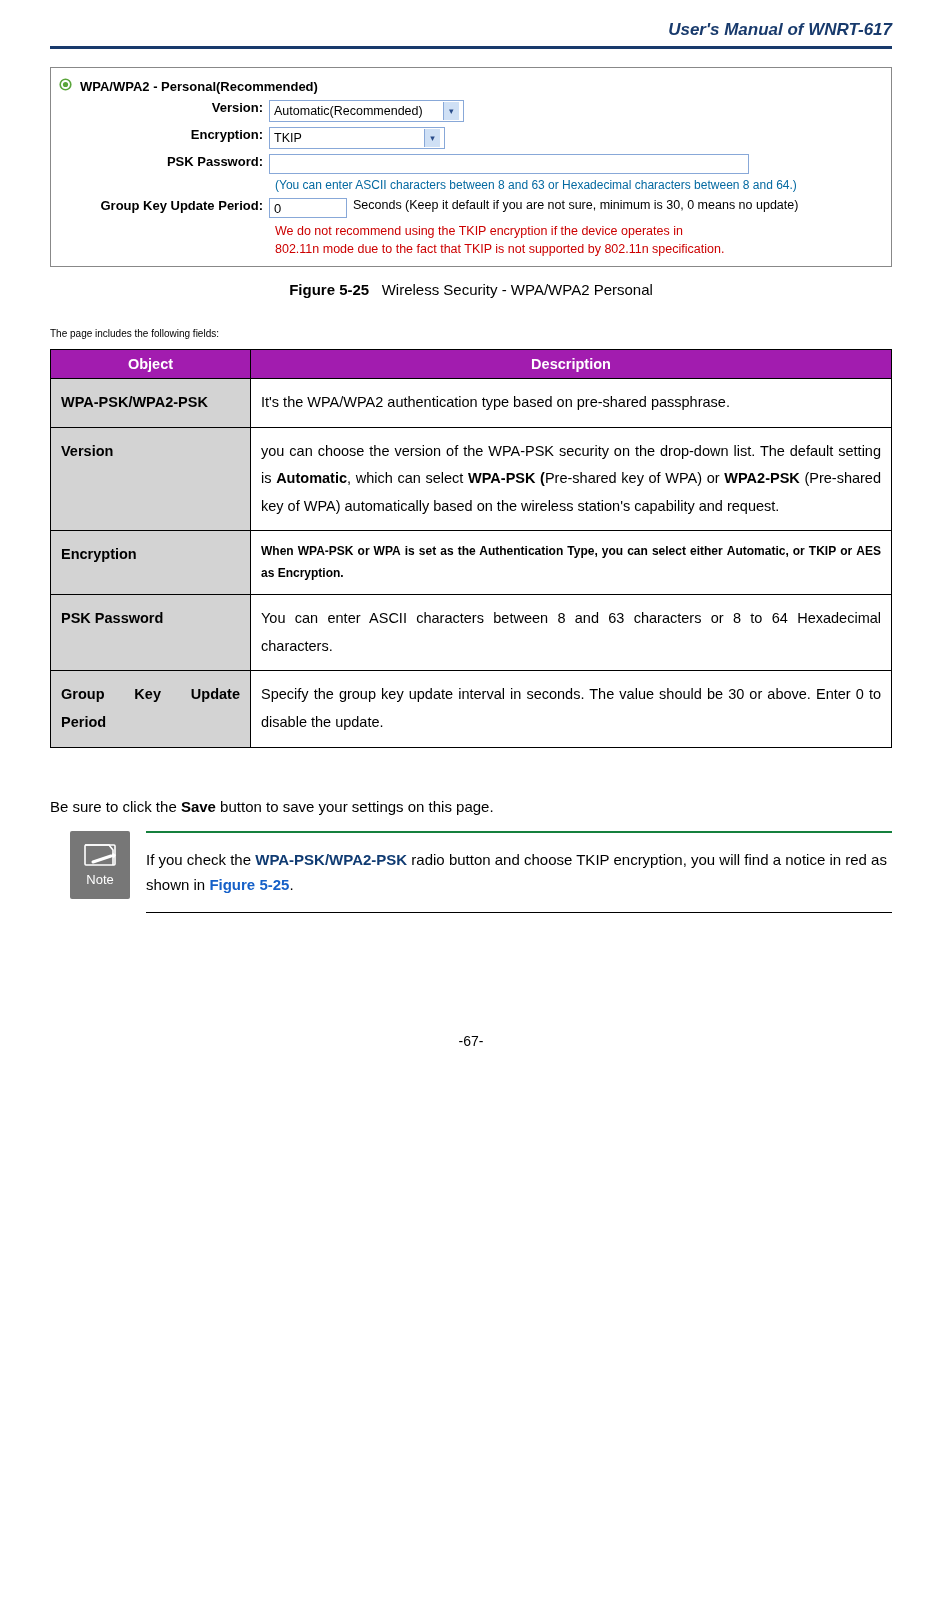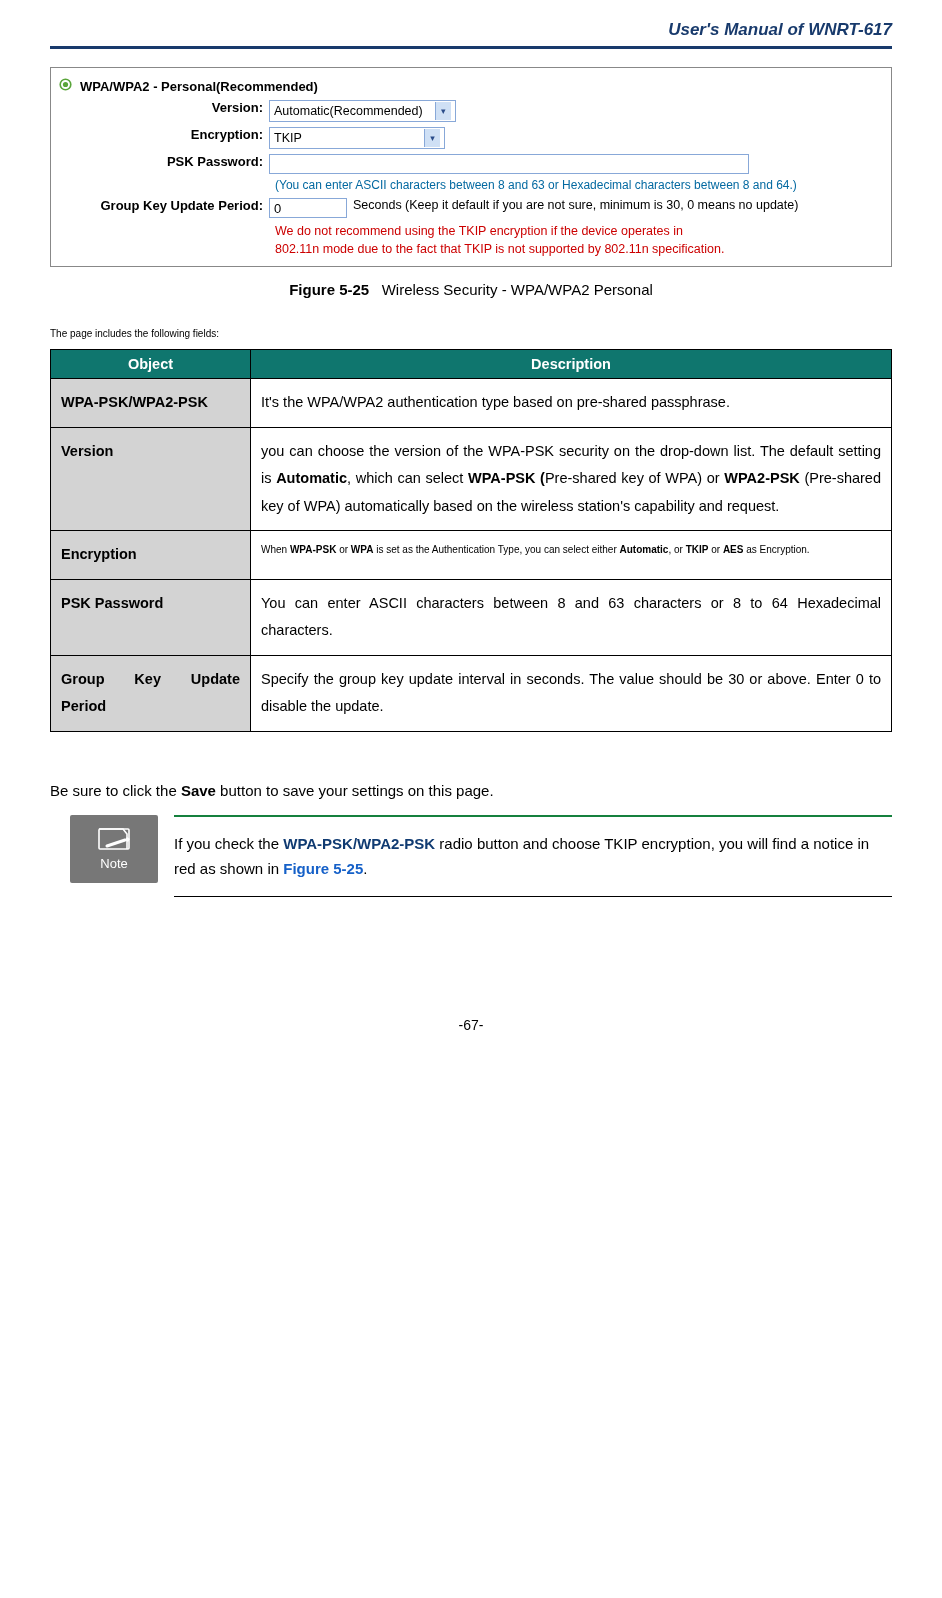--- a/index.html
+++ b/index.html
@@ -59,21 +59,21 @@
     font-size: 13px;
   }
   .sel {
     border: 1px solid #88a8d8;
     background: #fff;
     font-size: 12.5px;
     padding: 1px 4px;
     height: 22px;
     display: inline-flex;
     align-items: center;
-    gap: 12px;
+    gap: 20px;
   }
   .sel-arrow {
     background: #cfe0f5;
     border-left: 1px solid #88a8d8;
     width: 16px;
     height: 18px;
     display: inline-flex;
     align-items: center;
     justify-content: center;
     font-size: 9px;
@@ -109,21 +109,21 @@
     font-size: 15px;
   }
   .figure-caption .fignum { font-weight: bold; }
   .intro-line { margin: 18px 0 10px 0; font-size: 10px; }
   table.desc-table {
     border-collapse: collapse;
     width: 100%;
     font-size: 14.5px;
   }
   table.desc-table th {
-    background: #0f766e;
+    background: #a21caf;
     color: #fff;
     font-weight: bold;
     border: 1px solid #000;
     padding: 6px 8px;
     text-align: center;
   }
   table.desc-table td {
     border: 1px solid #000;
     padding: 10px 10px;
     vertical-align: top;
@@ -140,21 +140,21 @@
     justify-content: space-between;
   }
   .post-note { margin: 50px 0 16px 0; font-size: 15px; }
   .note-block {
     display: flex;
     align-items: flex-start;
     gap: 16px;
     margin-left: 20px;
   }
   .note-icon {
-    width: 88px;
+    width: 60px;
     height: 68px;
     background: #777;
     display: flex;
     flex-direction: column;
     align-items: center;
     justify-content: center;
     color: #fff;
     flex-shrink: 0;
     border-radius: 2px;
   }
@@ -246,21 +246,21 @@
       <tr>
         <td class="obj">WPA-PSK/WPA2-PSK</td>
         <td>It's the WPA/WPA2 authentication type based on pre-shared passphrase.</td>
       </tr>
       <tr>
         <td class="obj">Version</td>
         <td>you can choose the version of the WPA-PSK security on the drop-down list. The default setting is <b>Automatic</b>, which can select <b>WPA-PSK (</b>Pre-shared key of WPA) or <b>WPA2-PSK</b> (Pre-shared key of WPA) automatically based on the wireless station's capability and request.</td>
       </tr>
       <tr>
         <td class="obj">Encryption</td>
-        <td style="line-height:1.8; font-size:10px;">When <b>WPA-PSK</b> or <b>WPA</b> is set as the Authentication Type, you can select either <b>Automatic</b>, or <b>TKIP</b> or <b>AES</b> as Encryption.</td>
+        <td style="line-height:1.8; font-size:12px;font-weight:bold;">When <b>WPA-PSK</b> or <b>WPA</b> is set as the Authentication Type, you can select either <b>Automatic</b>, or <b>TKIP</b> or <b>AES</b> as Encryption.</td>
       </tr>
       <tr>
         <td class="obj">PSK Password</td>
         <td>You can enter ASCII characters between 8 and 63 characters or 8 to 64 Hexadecimal characters.</td>
       </tr>
       <tr>
         <td class="obj"><span class="obj-wide">
               <span>Group</span>
               <span>Key</span>
               <span>Update</span>

